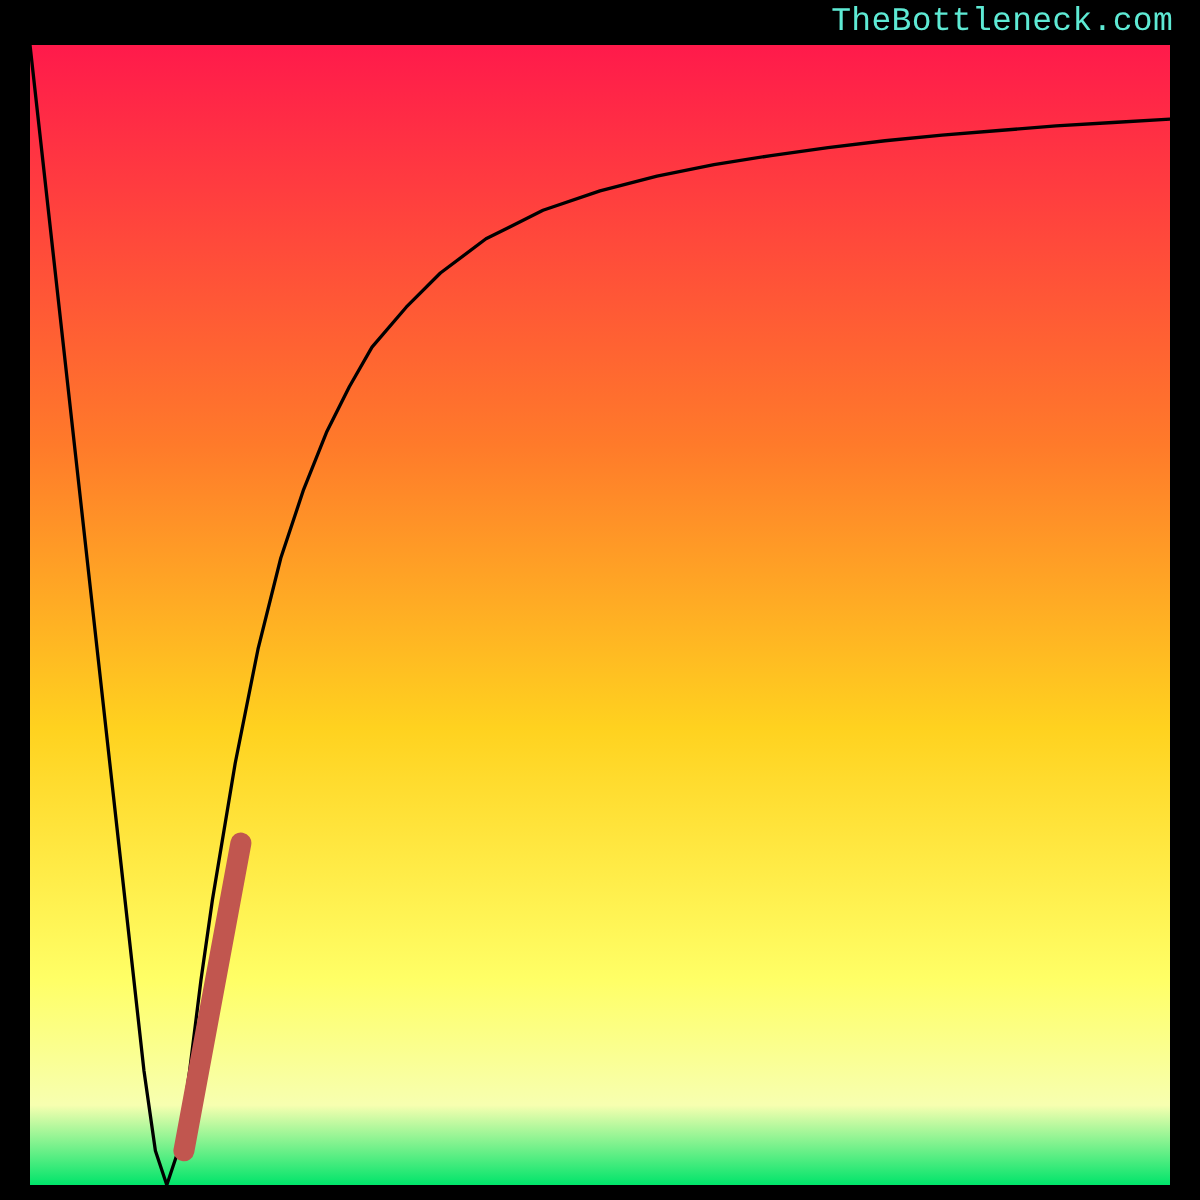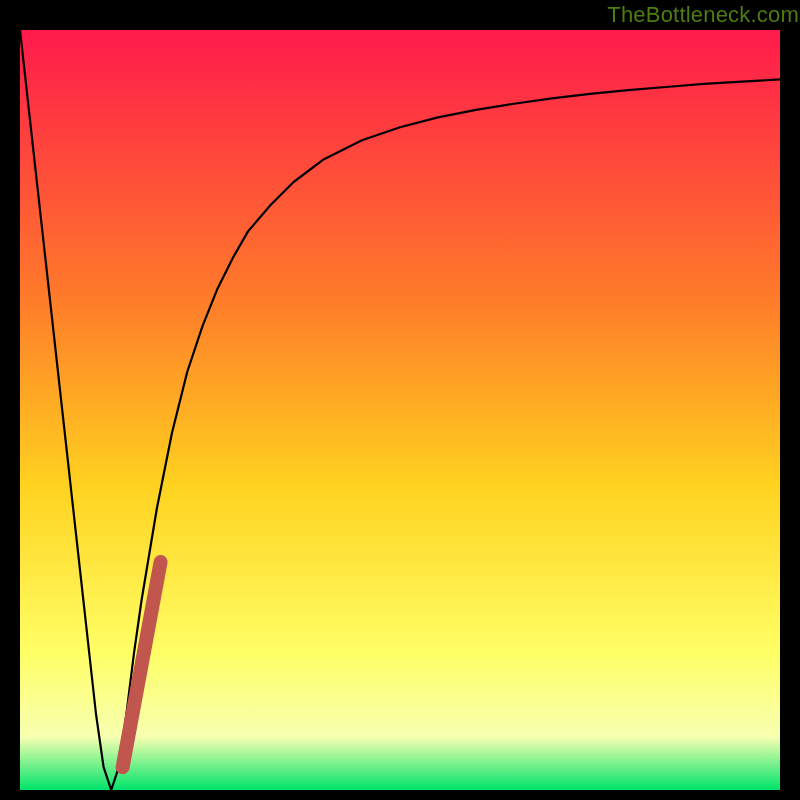--- a/index.html
+++ b/index.html
@@ -23,24 +23,24 @@
     left: 20px;
     top: 30px;
     width: 760px;
     height: 760px;
     overflow: hidden;
   }
   svg { display: block; }
   .watermark {
     position: absolute;
     top: 2px;
-    right: 1px;
-    font-family: Liberation Sans, sans-serif;
+    right: 18px;
+    font-family: Liberation Mono, monospace;
     font-size: 22px;
-    color: #4d7c0f;
+    color: #5eead4;
     letter-spacing: 0.2px;
   }
 </style>
 </head>
 <body>
 
 <div class="frame">
   <div class="watermark">TheBottleneck.com</div>
   <div class="plot">
     <svg width="760" height="760" viewBox="0 0 760 760" preserveAspectRatio="none">

